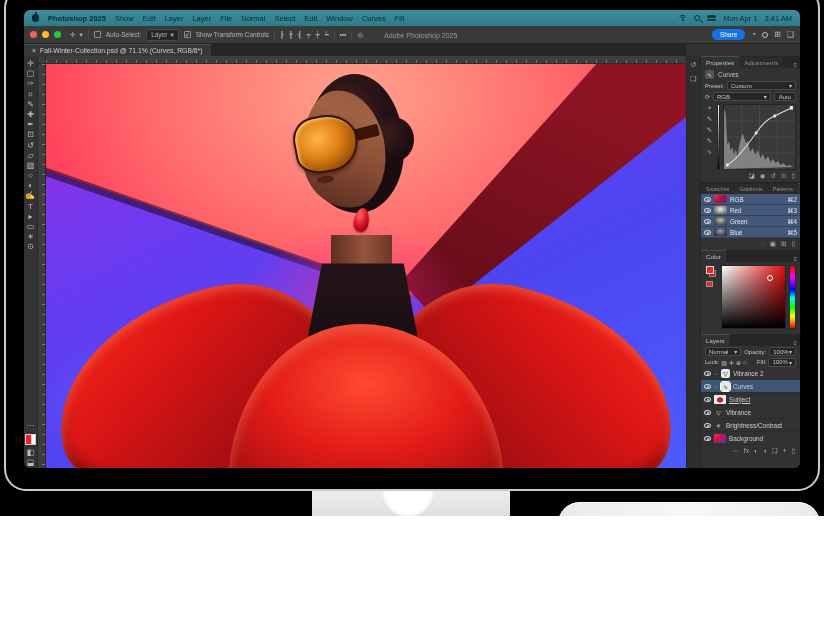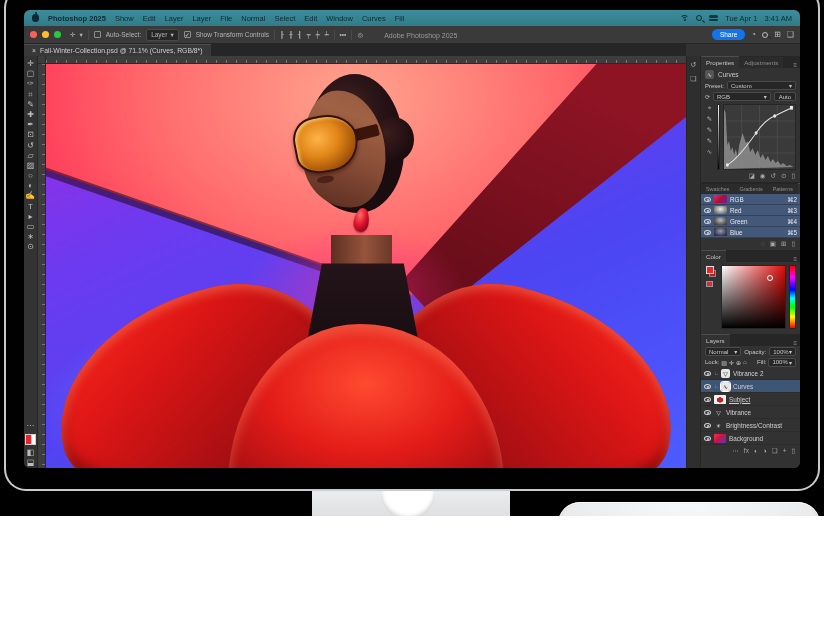--- a/index.html
+++ b/index.html
@@ -179,21 +179,21 @@
           <span class="wifi">
               <i></i>
               <i></i>
               <i></i>
             </span>
           <span class="mag"></span>
           <span class="cc">
               <i></i>
               <i></i>
             </span>
-          <span>Tue Apr 1</span>
+          <span>Mon Apr 1</span>
           <span>3:41 AM</span>
         </span>
       </div>
 
       <div class="abs ps">
 
         <div class="abs titlebar">
           <span class="tl" style="background:#ff5f57"></span>
           <span class="tl" style="background:#febc2e"></span>
           <span class="tl" style="background:#28c840"></span>

